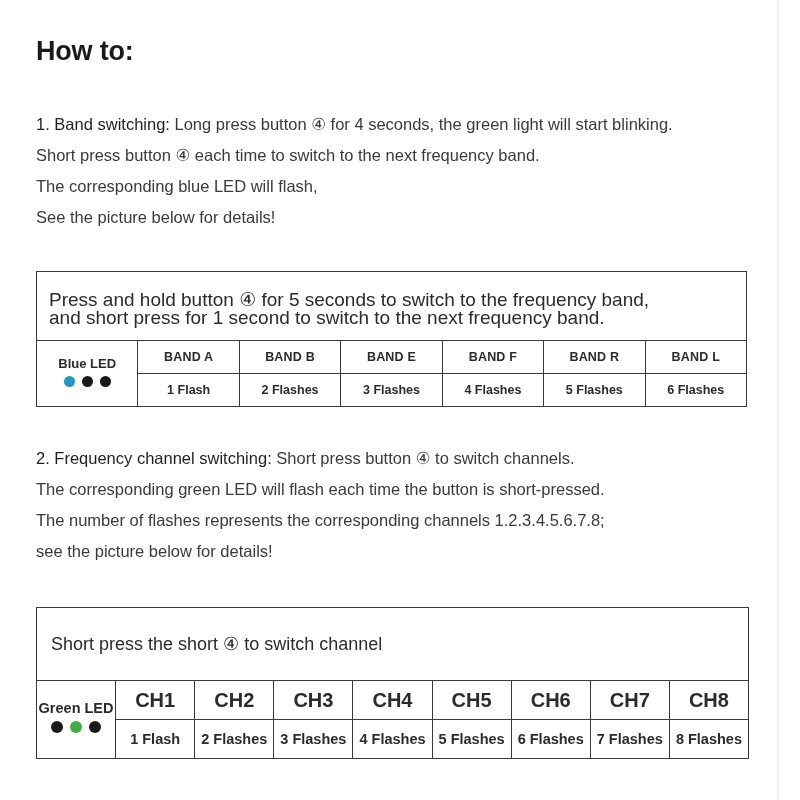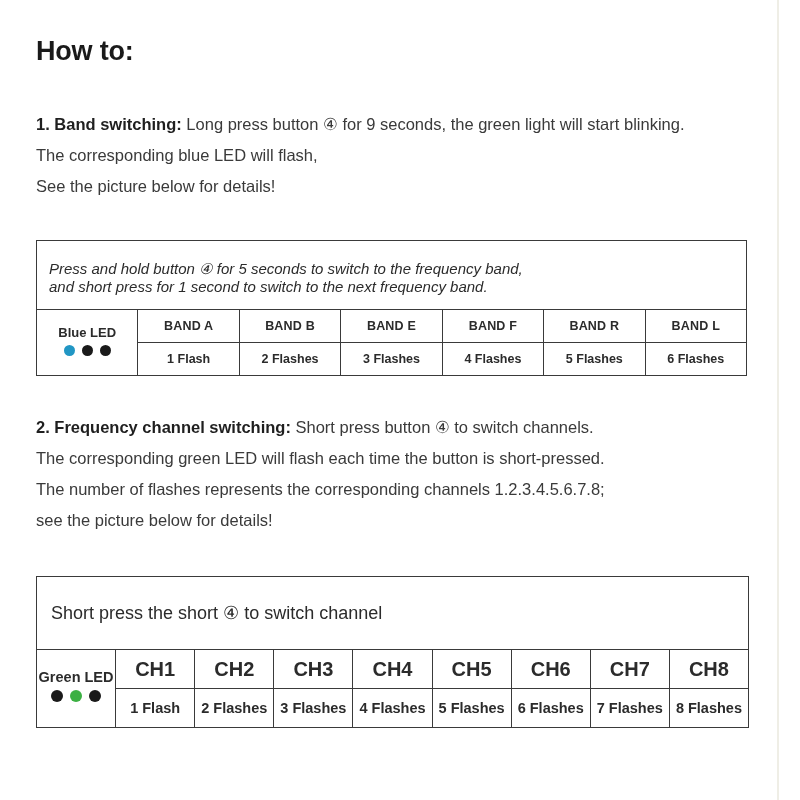--- a/index.html
+++ b/index.html
@@ -46,21 +46,21 @@
   }
 
   .para {
     font-size: 16.5px;
     line-height: 31px;
     color: #3a3a3a;
     margin: 0 0 0 3px;
     white-space: nowrap;
   }
   .para .lead {
-    font-weight: bold;
+    font-weight: normal;
     color: #1f1f1f;
   }
 
   .gap-before-table-1 { height: 38px; }
   .gap-before-sec-2  { height: 36px; }
   .gap-before-table-2 { height: 40px; }
 
   
   .tbl {
     border-collapse: collapse;
@@ -76,24 +76,23 @@
 
   
   .tbl-bands {
     width: 711px;
     margin-left: 3px;
     font-size: 12.5px;
   }
   .tbl-bands .note-cell {
     text-align: left;
     padding: 15px 0 9px 12px;
-    font-size: 15px;
+    font-size: 19px;
     line-height: 18px;
     height: 44px;
-    font-style: italic;
   }
   .tbl-bands .led-cell {
     width: 72px;
     padding: 4px 12px 8px;
   }
   .tbl-bands .band-name {
     height: 30px;
     font-weight: bold;
     letter-spacing: 0.2px;
   }
@@ -159,21 +158,22 @@
 </head>
 <body>
 
 <div class="page-edge-rule"></div>
 
 <div class="page">
 
   <h1 class="how-to-title">How to:</h1>
 
   <div>
-    <p class="para"><span class="lead">1. Band switching:</span><span> Long press button ④ for 9 seconds, the green light will start blinking.</span></p>
+    <p class="para"><span class="lead">1. Band switching:</span><span> Long press button ④ for 4 seconds, the green light will start blinking.</span></p>
+    <p class="para">Short press button ④ each time to switch to the next frequency band.</p>
     <p class="para">The corresponding blue LED will flash,</p>
     <p class="para">See the picture below for details!</p>
   </div>
 
   <div class="gap-before-table-1"></div>
 
   <table class="tbl tbl-bands">
     <tbody>
       <tr>
         <td class="note-cell" colspan="7">

